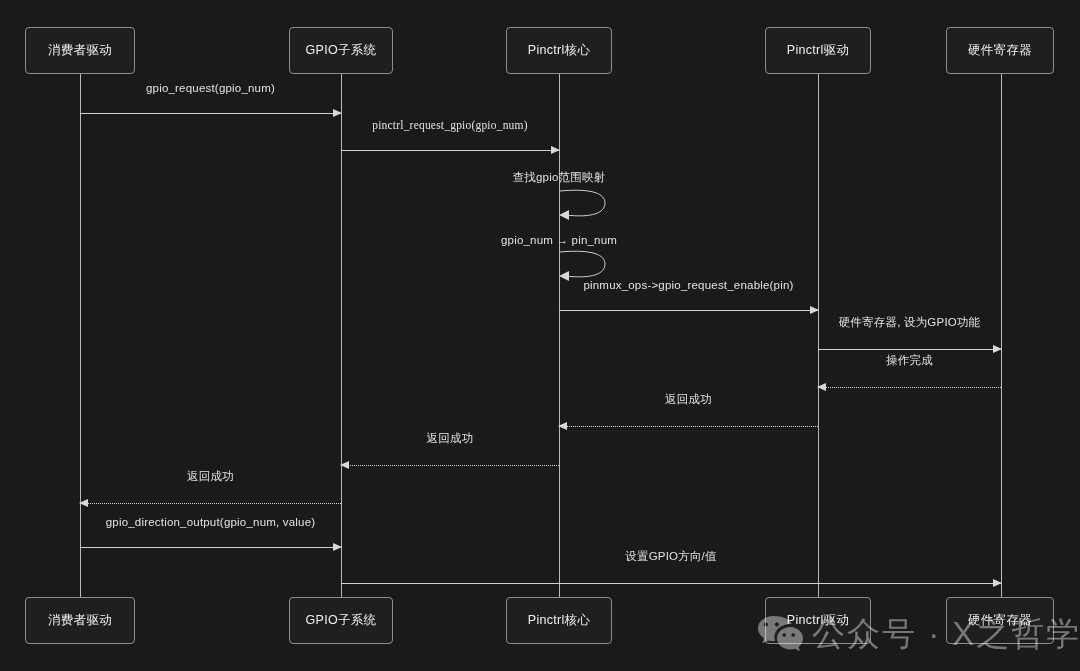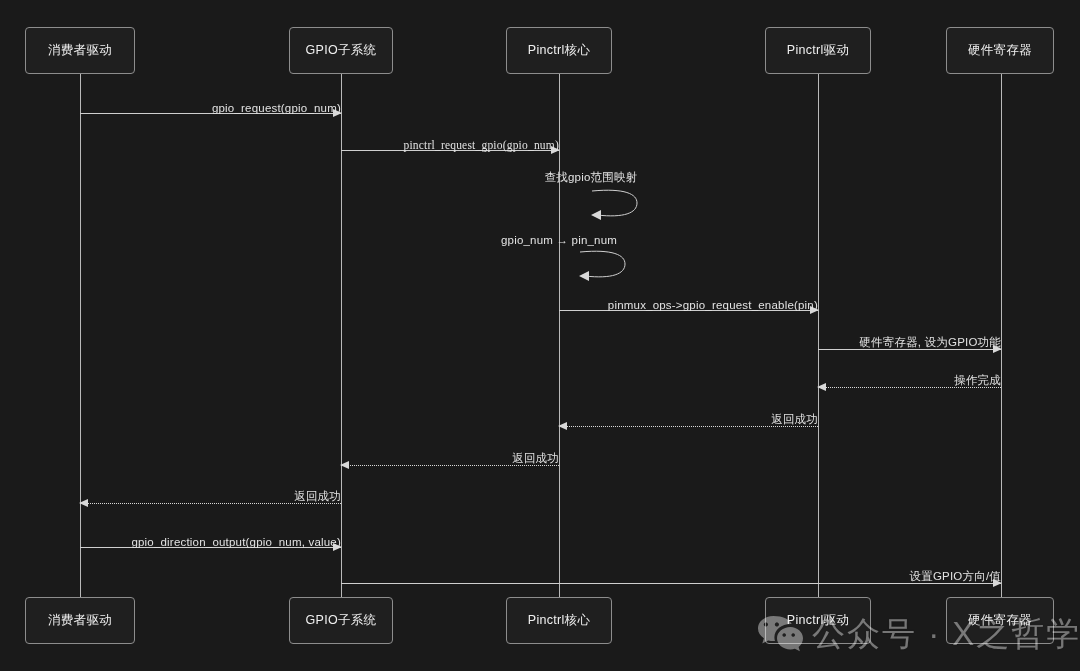--- a/index.html
+++ b/index.html
@@ -59,23 +59,23 @@
   .msg.right .head {
     right: -1px;
     border-left: 9px solid #d8d8d8;
   }
   .msg.left .head {
     left: -1px;
     border-right: 9px solid #d8d8d8;
   }
   .msg .label {
     position: absolute;
-    bottom: 0;
+    bottom: 20px;
     width: 100%;
-    text-align: right;
+    text-align: center;
     color: #e2e2e2;
     font-size: 11.5px;
     white-space: nowrap;
     letter-spacing: .2px;
   }
   
   .selfmsg { position: absolute; z-index: 3; }
   .selfmsg .label {
     position: absolute;
     bottom: 100%;
@@ -149,28 +149,28 @@
     <div class="msg right" style="left: 80px; top: 113px; width: 261px; height: 1px;">
       <div class="line" style="width: 261px;"></div>
       <div class="head"></div>
       <div class="label">gpio_request(gpio_num)</div>
     </div>
     <div class="msg right" style="left: 341px; top: 150px; width: 218px; height: 1px; font-family: Liberation Serif, serif;">
       <div class="line" style="width: 218px;"></div>
       <div class="head"></div>
       <div class="label">pinctrl_request_gpio(gpio_num)</div>
     </div>
-    <div class="selfmsg" style="left: 559px; top: 188px; margin-left: 32px;">
+    <div class="selfmsg" style="left: 559px; top: 188px;">
       <div class="label">查找gpio范围映射</div>
       <svg width="50" height="34" viewBox="0 0 50 34">
         <path d="M1,3 C34,0 46,6 46,15 C46,25 33,30 6,27" fill="none" stroke="#cfcfcf" stroke-width="1"></path>
         <path d="M10,22 L10,32 L0,27 Z" fill="#d8d8d8"></path>
       </svg>
     </div>
-    <div class="selfmsg" style="left: 559px; top: 249px; padding-left: 20px;">
+    <div class="selfmsg" style="left: 559px; top: 249px;">
       <div class="label">gpio_num → pin_num</div>
       <svg width="50" height="34" viewBox="0 0 50 34">
         <path d="M1,3 C34,0 46,6 46,15 C46,25 33,30 6,27" fill="none" stroke="#cfcfcf" stroke-width="1"></path>
         <path d="M10,22 L10,32 L0,27 Z" fill="#d8d8d8"></path>
       </svg>
     </div>
     <div class="msg right" style="left: 559px; top: 310px; width: 259px; height: 1px;">
       <div class="line" style="width: 259px;"></div>
       <div class="head"></div>
       <div class="label">pinmux_ops-&gt;gpio_request_enable(pin)</div>

